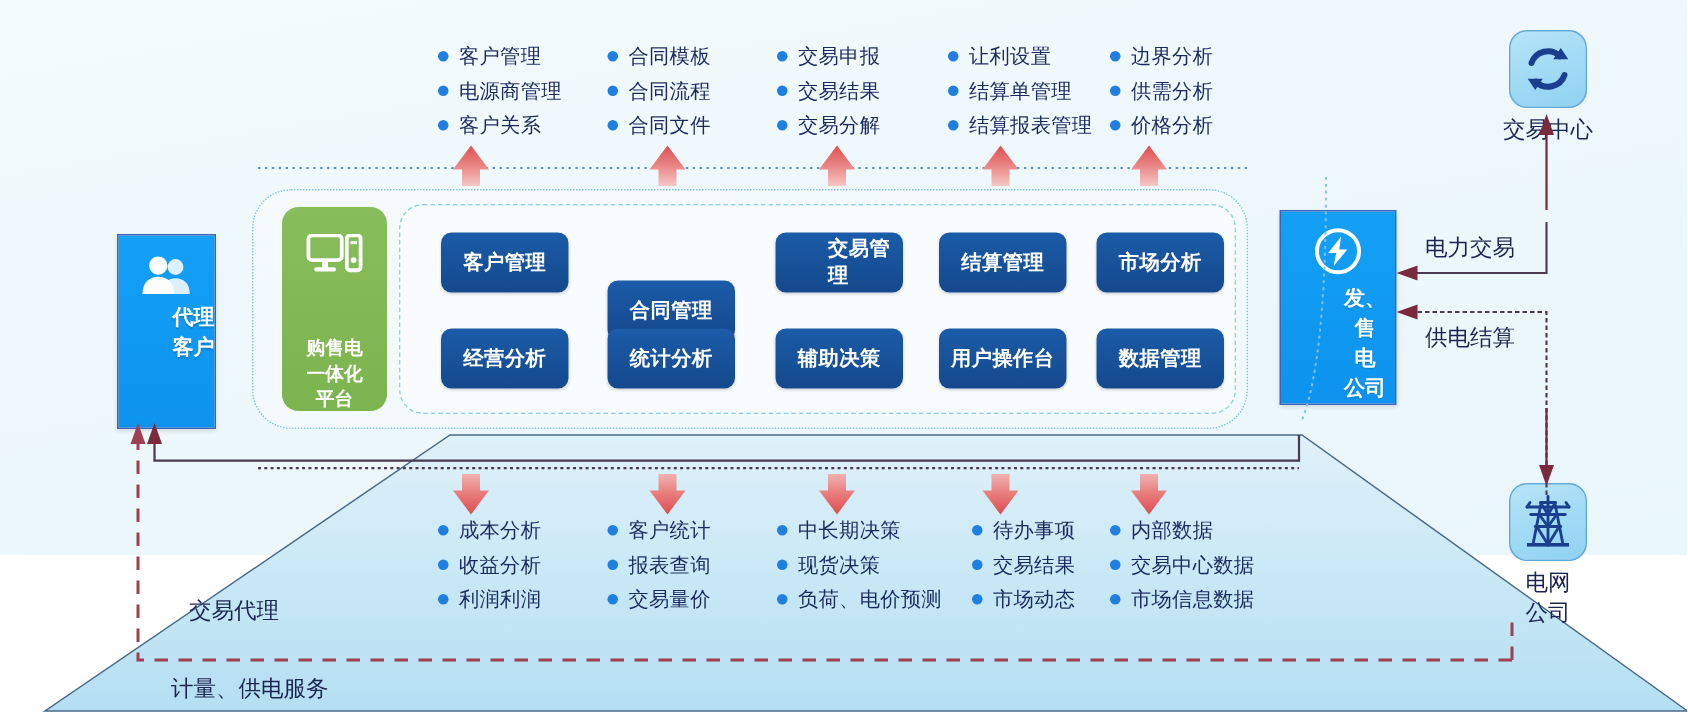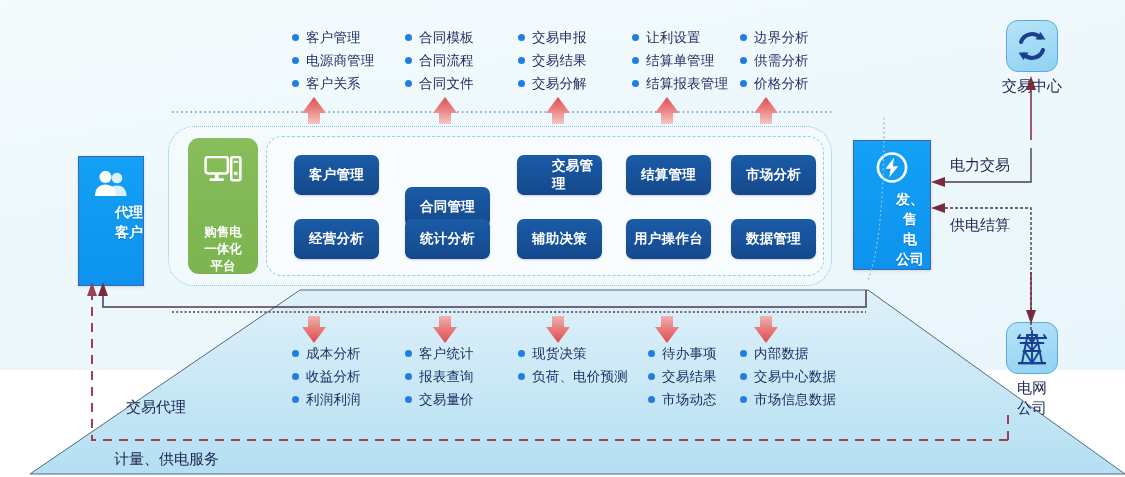--- a/index.html
+++ b/index.html
@@ -258,20 +258,24 @@
       </div>
     <div class="li">
         <span class="dot"></span>
         <span>交易量价</span>
       </div>
   </div>
 
   <div class="list" id="bot-list-2" style="left:518px; top:342px;">
     <div class="li">
         <span class="dot"></span>
+        <span>中长期决策</span>
+      </div>
+    <div class="li">
+        <span class="dot"></span>
         <span>现货决策</span>
       </div>
     <div class="li">
         <span class="dot"></span>
         <span>负荷、电价预测</span>
       </div>
   </div>
 
   <div class="list" id="bot-list-3" style="left:648px; top:342px;">
     <div class="li">

